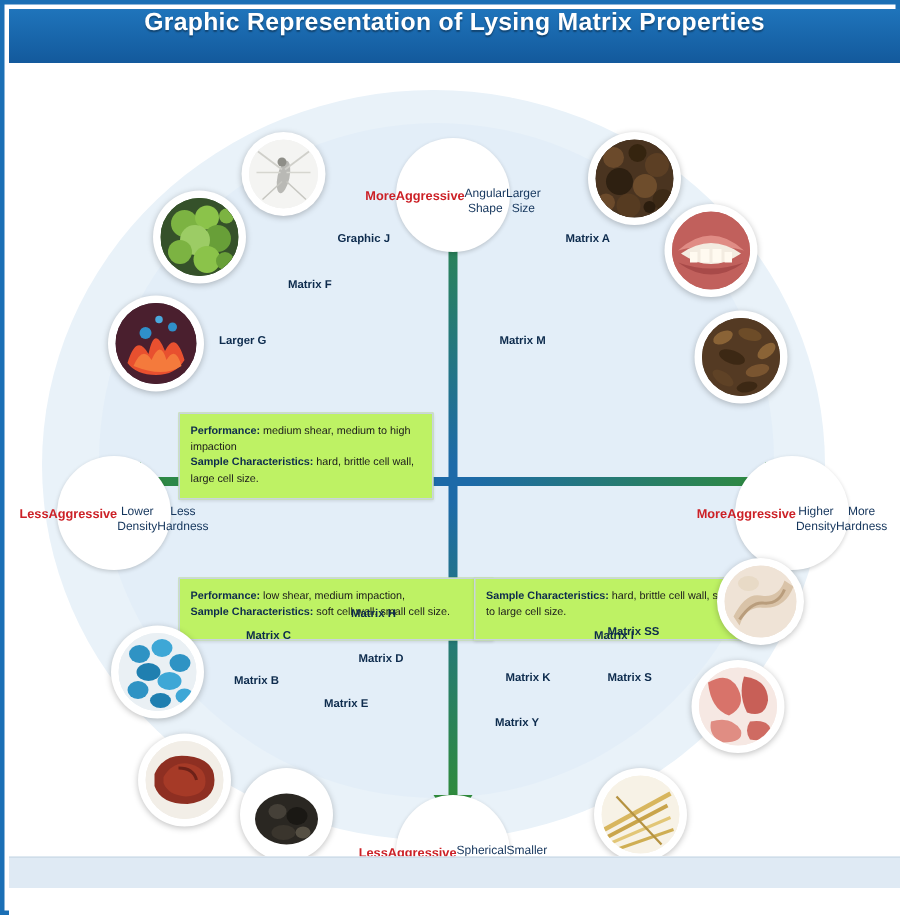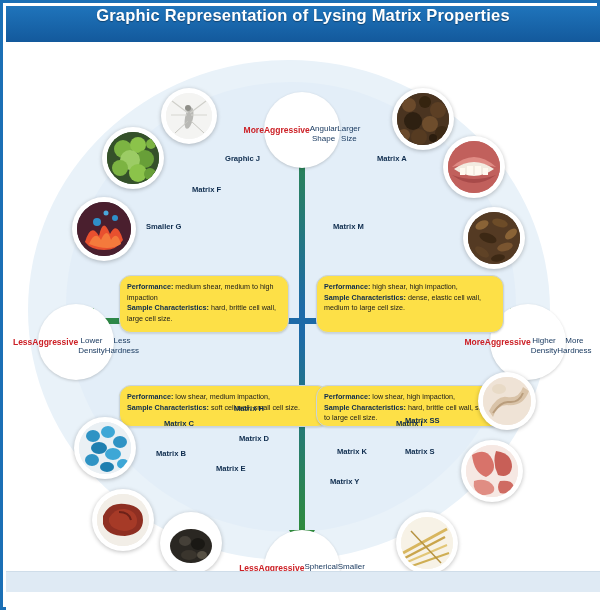--- a/index.html
+++ b/index.html
@@ -63,22 +63,22 @@
     text-align:center;
   }
   .bubble .agg{color:#cc2026;font-weight:bold;font-size:8.5px;line-height:10px;}
   .bubble .desc{color:#14355c;font-weight:normal;font-size:8px;line-height:10px;margin-top:7px;}
   #bubble-top{left:258px;top:50px;width:76px;height:76px;}
   #bubble-bottom{left:258px;top:488px;width:76px;height:76px;}
   #bubble-left{left:32px;top:262px;width:76px;height:76px;}
   #bubble-right{left:484px;top:262px;width:76px;height:76px;}
   
   .infobox{
-    position:absolute;background:#fde047;border:1px solid #c9d4dd;
-    border-radius:12px;box-shadow:0 1px 2px rgba(0,0,0,.12);
+    position:absolute;background:#bef264;border:1px solid #c9d4dd;
+    border-radius:0;box-shadow:0 1px 2px rgba(0,0,0,.12);
     padding:6px 7px;box-sizing:border-box;
     font-size:7.2px;line-height:10.5px;color:#1a1a1a;
   }
   .infobox b{color:#0d2b4d;}
   #box-tl{left:113px;top:233px;width:170px;height:58px;}
   #box-tr{left:310px;top:233px;width:188px;height:58px;}
   #box-bl{left:113px;top:343px;width:210px;height:42px;}
   #box-br{left:310px;top:343px;width:188px;height:42px;}
   
   .mlabel{
@@ -153,38 +153,33 @@
       <div class="agg">Aggressive</div>
       <div class="desc">Higher Density</div>
       <div class="desc">More Hardness</div>
     </div>
 
     <div class="infobox" id="box-tl">
       <div><b>Performance:</b><span> medium shear, medium to high impaction</span></div>
       <div><b>Sample Characteristics:</b><span> hard, brittle cell wall, large cell size.</span></div>
     </div>
 
-    <div class="infobox" id="box-tr">
-      <div><b>Performance:</b><span> high shear, high impaction,</span></div>
-      <div><b>Sample Characteristics:</b><span> dense, elastic cell wall, medium to large cell size.</span></div>
-    </div>
 
     <div class="infobox" id="box-bl">
       <div><b>Performance:</b><span> low shear, medium impaction,</span></div>
       <div><b>Sample Characteristics:</b><span> soft cell wall, small cell size.</span></div>
     </div>
 
     <div class="infobox" id="box-br">
-      <div><b>Performance:</b><span> low shear, high impaction,</span></div>
       <div><b>Sample Characteristics:</b><span> hard, brittle cell wall, small to large cell size.</span></div>
     </div>
 
     <div class="mlabel" style="left:219px;top:112px;">Graphic J</div>
     <div class="mlabel" style="left:186px;top:143px;">Matrix F</div>
-    <div class="mlabel" style="left:140px;top:180px;">Smaller G</div>
+    <div class="mlabel" style="left:140px;top:180px;">Larger G</div>
 
     <div class="mlabel" style="left:371px;top:112px;">Matrix A</div>
     <div class="mlabel" style="left:327px;top:180px;">Matrix M</div>
 
     <div class="mlabel" style="left:228px;top:362px;">Matrix H</div>
     <div class="mlabel" style="left:158px;top:377px;">Matrix C</div>
     <div class="mlabel" style="left:201px;top:392px;padding-left:32px;">Matrix D</div>
     <div class="mlabel" style="left:150px;top:407px;">Matrix B</div>
     <div class="mlabel" style="left:210px;top:422px;">Matrix E</div>
 

